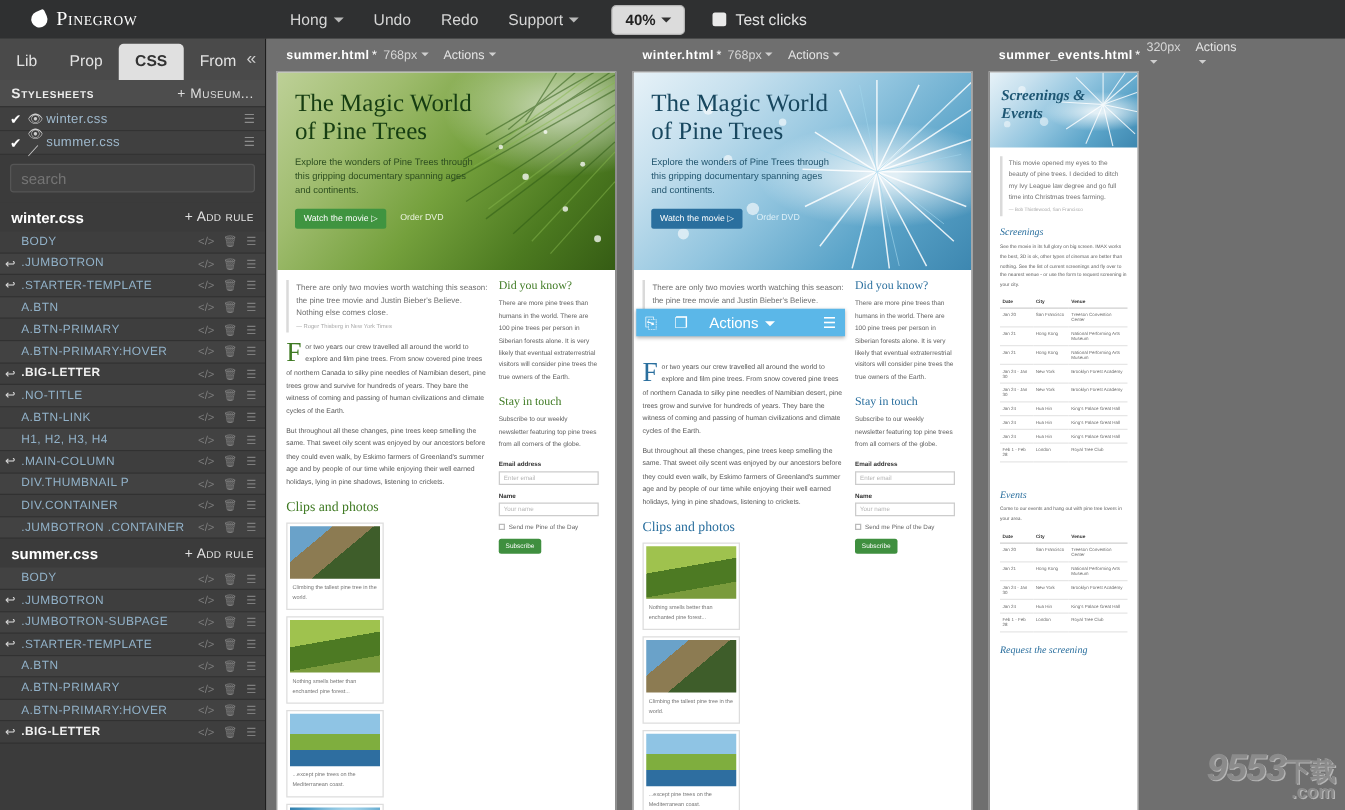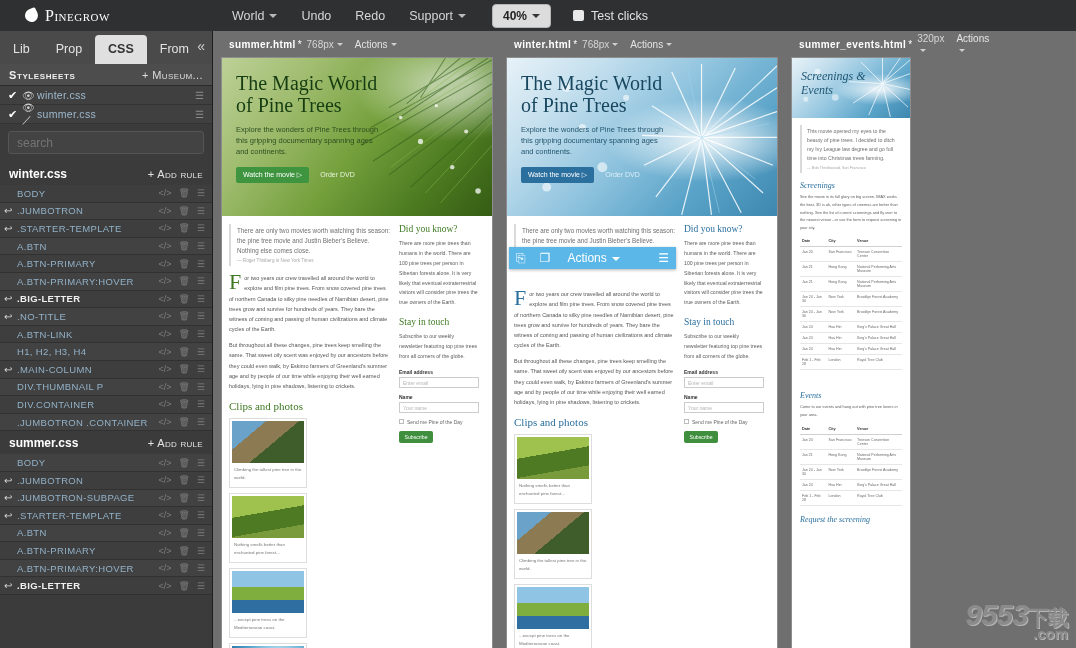--- a/index.html
+++ b/index.html
@@ -134,21 +134,21 @@
 </style>
 </head>
 <body>
 
 <div id="topbar">
   <div id="brand">
     <span class="leaf"></span>
     <span class="bname">Pinegrow</span>
   </div>
   <div class="menu" id="main-menu">
-    <div class="mitem"><span>World</span><i class="caret"></i></div>
+    <div class="mitem"><span>Hong</span><i class="caret"></i></div>
     <div class="mitem"><span>Undo</span></div>
     <div class="mitem"><span>Redo</span></div>
     <div class="mitem"><span>Support</span><i class="caret"></i></div>
   </div>
   <div id="zoombtn">
     <span>40%</span><i class="caret"></i>
   </div>
   <div id="testclicks">
     <span class="cb"></span>
     <span>Test clicks</span>
@@ -572,21 +572,21 @@
               <path d="M92 26 L70 4"></path>
             <path d="M92 26 L92 0"></path>
               <path d="M92 26 L110 0"></path>
           </g>
           <g fill="#ffffff" opacity=".5">
               <circle cx="26" cy="14" r="3"></circle>
               <circle cx="44" cy="40" r="3.5"></circle>
               <circle cx="14" cy="42" r="2.6"></circle>
             </g>
         </svg>
-        <div style="font-family:'Liberation Serif',serif;font-style:italic;font-size:12px;color:#1d5673;position:relative;z-index:2;line-height:1.15;width:86px;">Screenings &amp; Events</div>
+        <div style="font-family:'Liberation Serif',serif;font-style:italic;font-size:12px;color:#1d5673;position:relative;z-index:2;line-height:1.15;width:86px;font-weight:bold;">Screenings &amp; Events</div>
       </div>
       <div style="padding:7px 8px;">
         <div class="quote" style="padding:2px 0 3px 5px;margin-bottom:8px;">
           <div style="font-size:5.2px;color:#6f6f6f;line-height:1.75;">This movie opened my eyes to the beauty of pine trees. I decided to ditch my Ivy League law degree and go full time into Christmas trees farming.</div>
           <div style="font-size:3.8px;color:#a8a8a8;margin-top:3px;">— Bob Thistlewood, San Francisco</div>
         </div>
         <h2 class="sec" style="font-size:8px;font-style:italic;color:#2a6f9e;margin-bottom:3px;">Screenings</h2>
         <p style="font-size:3.9px;color:#5d5d5d;line-height:1.95;margin-bottom:6px;">See the movie in its full glory on big screen. IMAX works the best, 3D is ok, other types of cinemas are better than nothing. See the list of current screenings and fly over to the nearest venue - or use the form to request screening in your city.</p>
         <table class="ev-table">
             <tbody>

